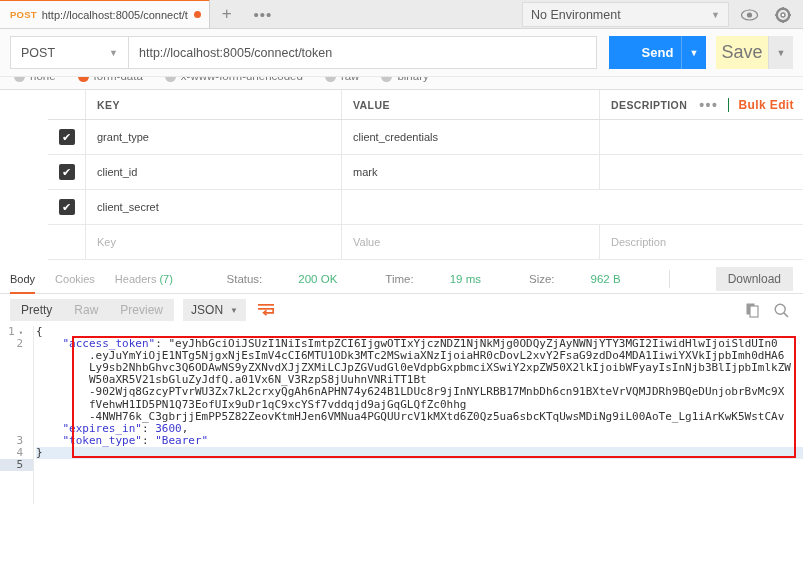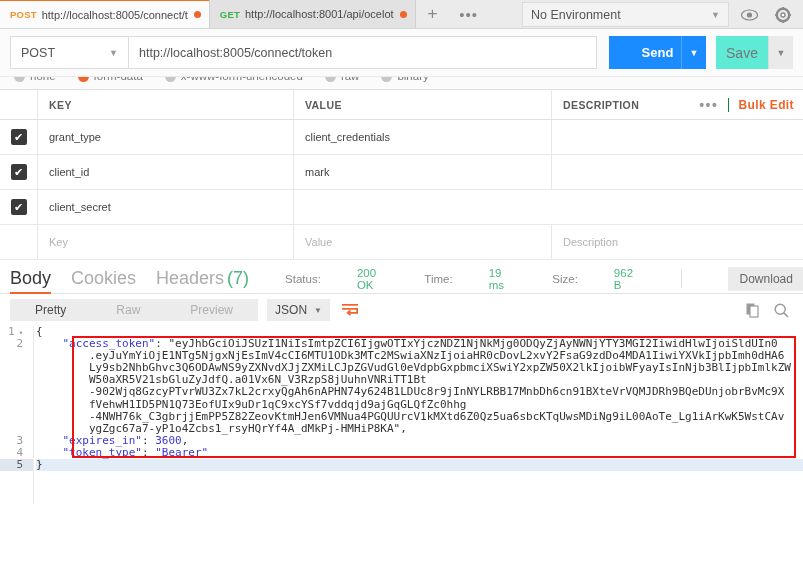--- a/index.html
+++ b/index.html
@@ -100,23 +100,23 @@
     font-weight:bold; font-size:13px;
     display:flex; align-items:center; justify-content:center;padding-left:25px;
   }
   .send-caret {
     width:25px; height:33px; background:#1a8cff; color:#fff;
     display:flex; align-items:center; justify-content:center;
     border-left:1px solid #57a9f7; font-size:9px;
   }
   .save-btn {
     width:52px; height:33px; margin-left:10px;
-    background:#5eead4; color:#777;
-    display:flex; align-items:center; justify-content:center;
-    font-size:14px;
+    background:#fef9c3; color:#777;
+    display:flex; align-items:center; justify-content:center;
+    font-size:18px;
   }
   .save-caret {
     width:25px; height:33px; background:#eaeaea; color:#888;
     display:flex; align-items:center; justify-content:center;
     border-left:1px solid #dcdcdc; font-size:9px;
   }
 
   
   .bodytypes {
     height:12px;
@@ -128,21 +128,21 @@
   }
   .bt { display:flex; align-items:center; margin-right:22px; position:relative; top:-7px; }
   .bt .radio {
     width:11px; height:11px; border-radius:50%;
     background:#c7c7c7; margin-right:5px; flex:0 0 auto;
   }
   .bt.sel .radio { background:#f0642b; }
   .bt .lbl { font-size:11.5px; color:#777; white-space:nowrap; }
 
   
-  .ptable { border-top:1px solid #e0e0e0; }
+  .ptable { border-top:1px solid #e0e0e0;padding-left:48px; }
   .prow { display:flex; height:35px; border-bottom:1px solid #e8e8e8; align-items:stretch; }
   .prow.head { height:30px; background:#fff; border-bottom:1px solid #e0e0e0; }
   .pcheck {
     width:38px; display:flex; align-items:center; justify-content:center;
     border-right:1px solid #e8e8e8;
   }
   .chk {
     width:16px; height:16px; background:#3a3a3a; border-radius:2px;
     display:flex; align-items:center; justify-content:center;
     color:#fff; font-size:11px; line-height:1;
@@ -163,40 +163,40 @@
   }
   .dots-btn { color:#9a9a9a; font-size:14px; letter-spacing:1.5px; padding:0 10px; }
   .bulk-edit { color:#f0642b; font-size:12px; padding:0 9px 0 9px; border-left:1px solid #15803d; }
 
   
   .resbar {
     height:30px; display:flex; align-items:center;
     padding:0 10px; border-bottom:1px solid #e3e3e3; background:#fff;
     margin-top:4px;
   }
-  .rtab { font-size:18px; color:#adadad; margin-right:20px; position:relative; height:30px; display:flex; align-items:center;}
+  .rtab { font-size:11px; color:#adadad; margin-right:20px; position:relative; height:30px; display:flex; align-items:center;}
   .rtab.active { color:#3a3a3a; }
   .rtab.active:after {
     content:""; position:absolute; left:0; right:0; bottom:0; height:2px; background:#f0642b;
   }
   .rtab .cnt { color:#4bb77e; margin-left:3px; }
   .res-meta { margin-left:auto; display:flex; align-items:center; font-size:11.5px; color:#888;gap:32px; }
   .res-meta .mi { margin-left:16px; }
   .res-meta .v { color:#4bb77e; }
   .sep-v { width:1px; height:18px; background:#e0e0e0; margin-left:16px; }
   .download-btn {
     margin-left:14px; background:#ebebeb; color:#666;
     padding:5px 12px; font-size:12px;
   }
 
   
   .viewbar { height:32px; display:flex; align-items:center; padding:0 10px; background:#fff; }
   .vtab {
     font-size:12px; color:#b0b0b0; background:#ececec;
-    height:22px; display:flex; align-items:center; padding:0 25px;
+    height:22px; display:flex; align-items:center; padding:0 11px;
   }
   .vtab.active { color:#4a4a4a; }
   .fmt-select {
     margin-left:9px; height:22px; background:#ececec; color:#4a4a4a;
     display:flex; align-items:center; padding:0 8px; font-size:12px;
   }
   .fmt-select .caret { margin-left:7px; font-size:8px; color:#777; }
   .wrap-icon {
     margin-left:9px; width:22px; height:22px;
     display:flex; align-items:center; justify-content:center;
@@ -237,25 +237,20 @@
     pointer-events:none;
   }
 </style>
 </head>
 <body>
 
 <div class="tabbar">
   <div class="tab active">
     <span class="verb post">POST</span>
     <span class="url">http://localhost:8005/connect/t</span>
-    <span class="dot"></span>
-  </div>
-  <div class="tab">
-    <span class="verb get">GET</span>
-    <span class="url">http://localhost:8001/api/ocelot</span>
     <span class="dot"></span>
   </div>
   <div class="tab-plus">+</div>
   <div class="tab-more">•••</div>
 
   <div class="env-select">
     <span>No Environment</span>
     <span class="caret">▼</span>
   </div>
   <div class="eye-icon">
@@ -437,20 +432,19 @@
 
   <div class="codelines">
     <div class="cl">{</div>
     <div class="cl">    <span class="str">"access_token"</span>: "eyJhbGciOiJSUzI1NiIsImtpZCI6IjgwOTIxYjczNDZ1NjNkMjg0ODQyZjAyNWNjYTY3MGI2IiwidHlwIjoiSldUIn0</div>
     <div class="cl">        .eyJuYmYiOjE1NTg5NjgxNjEsImV4cCI6MTU1ODk3MTc2MSwiaXNzIjoiaHR0cDovL2xvY2FsaG9zdDo4MDA1IiwiYXVkIjpbImh0dHA6</div>
     <div class="cl">        Ly9sb2NhbGhvc3Q6ODAwNS9yZXNvdXJjZXMiLCJpZGVudGl0eVdpbGxpbmciXSwiY2xpZW50X2lkIjoibWFyayIsInNjb3BlIjpbImlkZW</div>
     <div class="cl">        W50aXR5V21sbGluZyJdfQ.a01Vx6N_V3RzpS8jUuhnVNRiTT1Bt</div>
     <div class="cl">        -902Wjq8GzcyPTvrWU3Zx7kL2crxyQgAh6nAPHN74y624B1LDUc8r9jInNYLRBB17MnbDh6cn91BXteVrVQMJDRh9BQeDUnjobrBvMc9X</div>
     <div class="cl">        fVehwH1ID5PN1Q73EofUIx9uDr1qC9xcYSf7vddqjd9ajGqGLQfZc0hhg</div>
     <div class="cl">        -4NWH76k_C3gbrjjEmPP5Z82ZeovKtmHJen6VMNua4PGQUUrcV1kMXtd6Z0Qz5ua6sbcKTqUwsMDiNg9iL00AoTe_Lg1iArKwK5WstCAv</div>
-    <div class="cl">        ygZgc67a7-yP1o4Zcbs1_rsyHQrYf4A_dMkPj-HMHiP8KA",</div>
     <div class="cl">    <span class="str">"expires_in"</span>: <span class="num">3600</span>,</div>
     <div class="cl">    <span class="str">"token_type"</span>: <span class="str">"Bearer"</span></div>
     <div class="cl selline">}</div>
   </div>
 
   <div class="highlight-box"></div>
 </div>
 
 </body></html>

